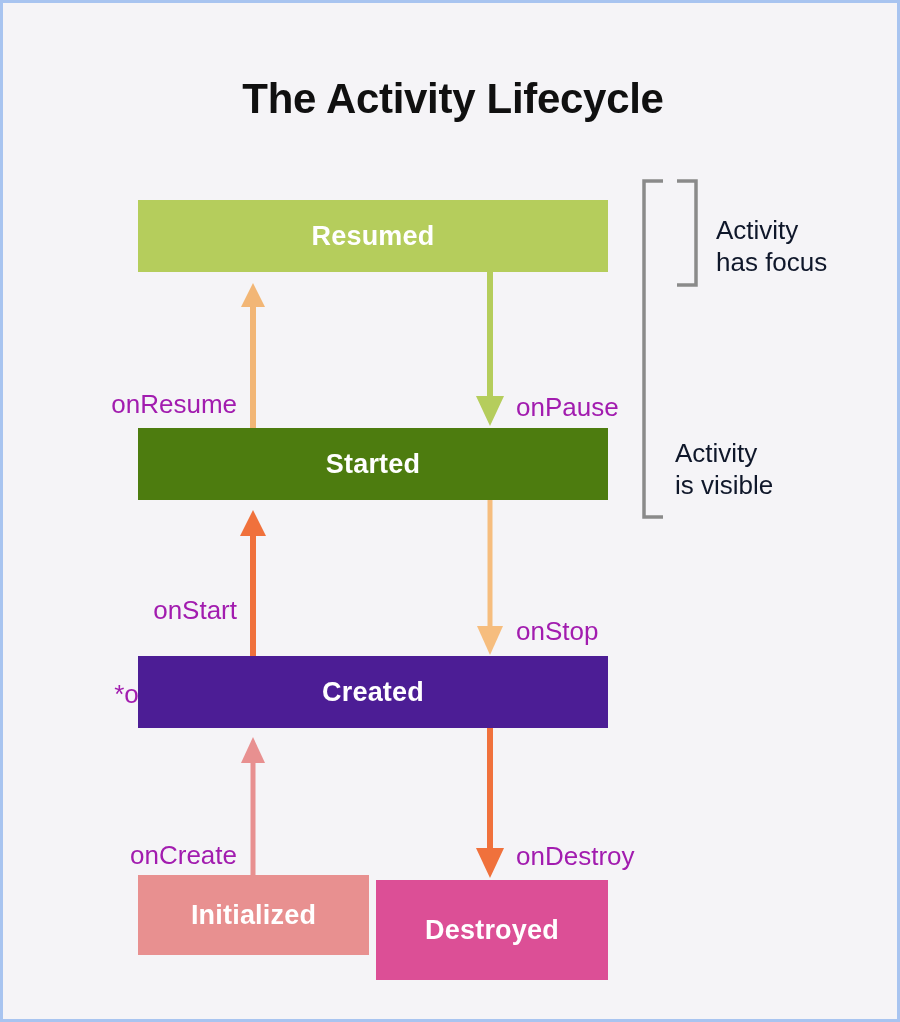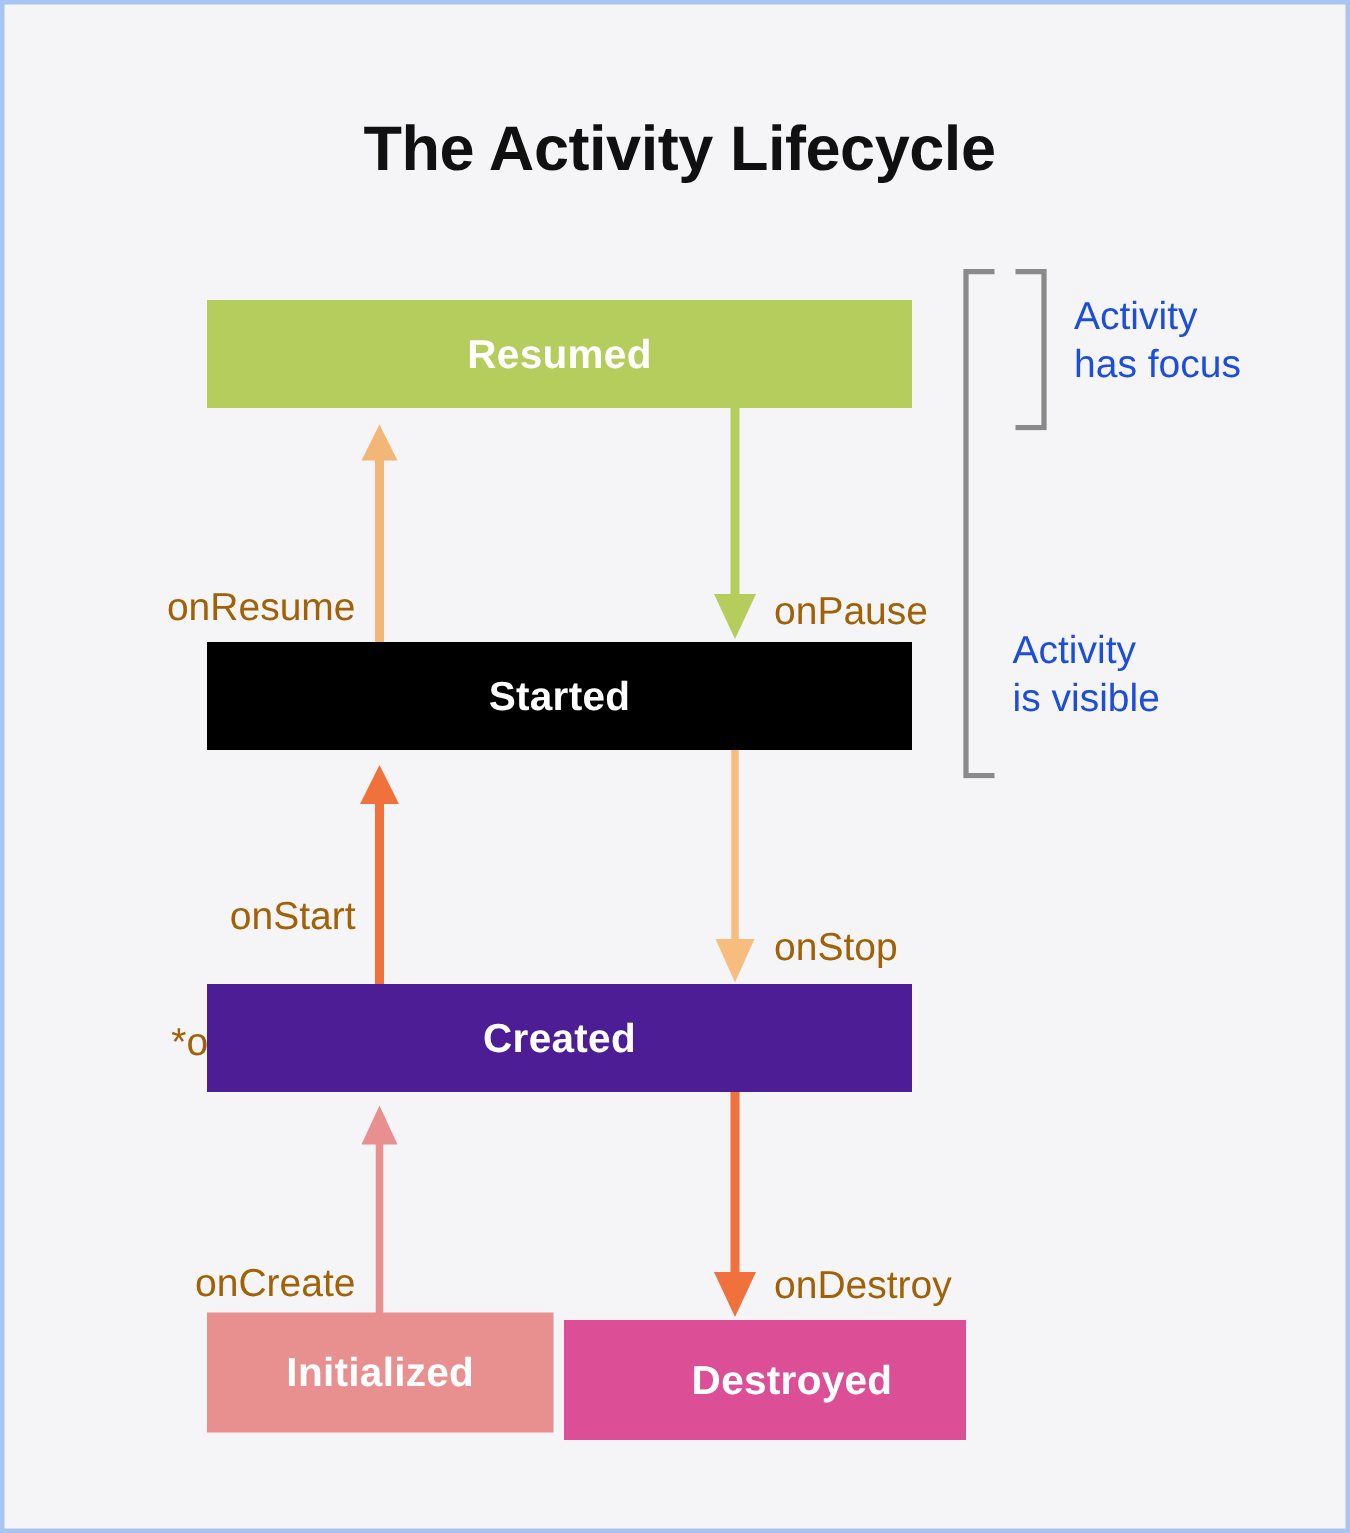--- a/index.html
+++ b/index.html
@@ -57,35 +57,35 @@
   .box-started {
     left: 135px; top: 425px; width: 470px; height: 72px;
   }
   .box-created {
     left: 135px; top: 653px; width: 470px; height: 72px;
   }
   .box-initialized {
     left: 135px; top: 872px; width: 231px; height: 80px;
   }
   .box-destroyed {
-    left: 373px; top: 877px; width: 232px; height: 80px; padding-left: 36px;
+    left: 373px; top: 877px; width: 232px; height: 100px;
   }
 
   
   .arrow {
     position: absolute;
     z-index: 2;
   }
   .arrow svg { display: block; }
 
   
   .edge-label {
     position: absolute;
     font-size: 26px;
-    color: #a16207;
+    color: #a21caf;
     line-height: 1.08;
     white-space: pre;
     z-index: 3;
   }
   .label-left  { text-align: right; }
   .label-right { text-align: left; }
 
   .lbl-onresume  { right: 660px; top: 331px; }
   .lbl-onpause   { left: 513px;  top: 334px; }
   .lbl-onstart   { right: 660px; top: 537px; margin-left: 16px; }
@@ -97,23 +97,24 @@
   .bracket {
     position: absolute;
     z-index: 1;
   }
   .bracket svg { display: block; }
 
   
   .note {
     position: absolute;
     font-size: 26px;
-    color: #1d4ed8;
+    color: #0f172a;
     line-height: 1.22;
     z-index: 3;
+    margin-top: 20px;
   }
   .note-focus   { left: 713px; top: 192px; }
   .note-visible { left: 672px; top: 415px; }
   .note div { white-space: pre; }
 </style>
 </head>
 <body>
 
 <div id="page">
   <div id="diagram">
@@ -171,21 +172,21 @@
       <svg width="36" height="156" viewBox="0 0 36 156">
         <path d="M 18 0 L 18 126" stroke="#f0713c" stroke-width="6"></path>
         <path d="M 18 152 L 4 122 L 32 122 Z" fill="#f0713c"></path>
       </svg>
     </div>
 
     <div class="state-box box-resumed" style="background:#b5cd5c;">
       <span>Resumed</span>
     </div>
 
-    <div class="state-box box-started" style="background:#000000;">
+    <div class="state-box box-started" style="background:#4d7c0f;">
       <span>Started</span>
     </div>
 
     <div class="state-box box-created" style="background:#4c1d95;">
       <span>Created</span>
     </div>
 
     <div class="state-box box-initialized" style="background:#e89090;">
       <span>Initialized</span>
     </div>

